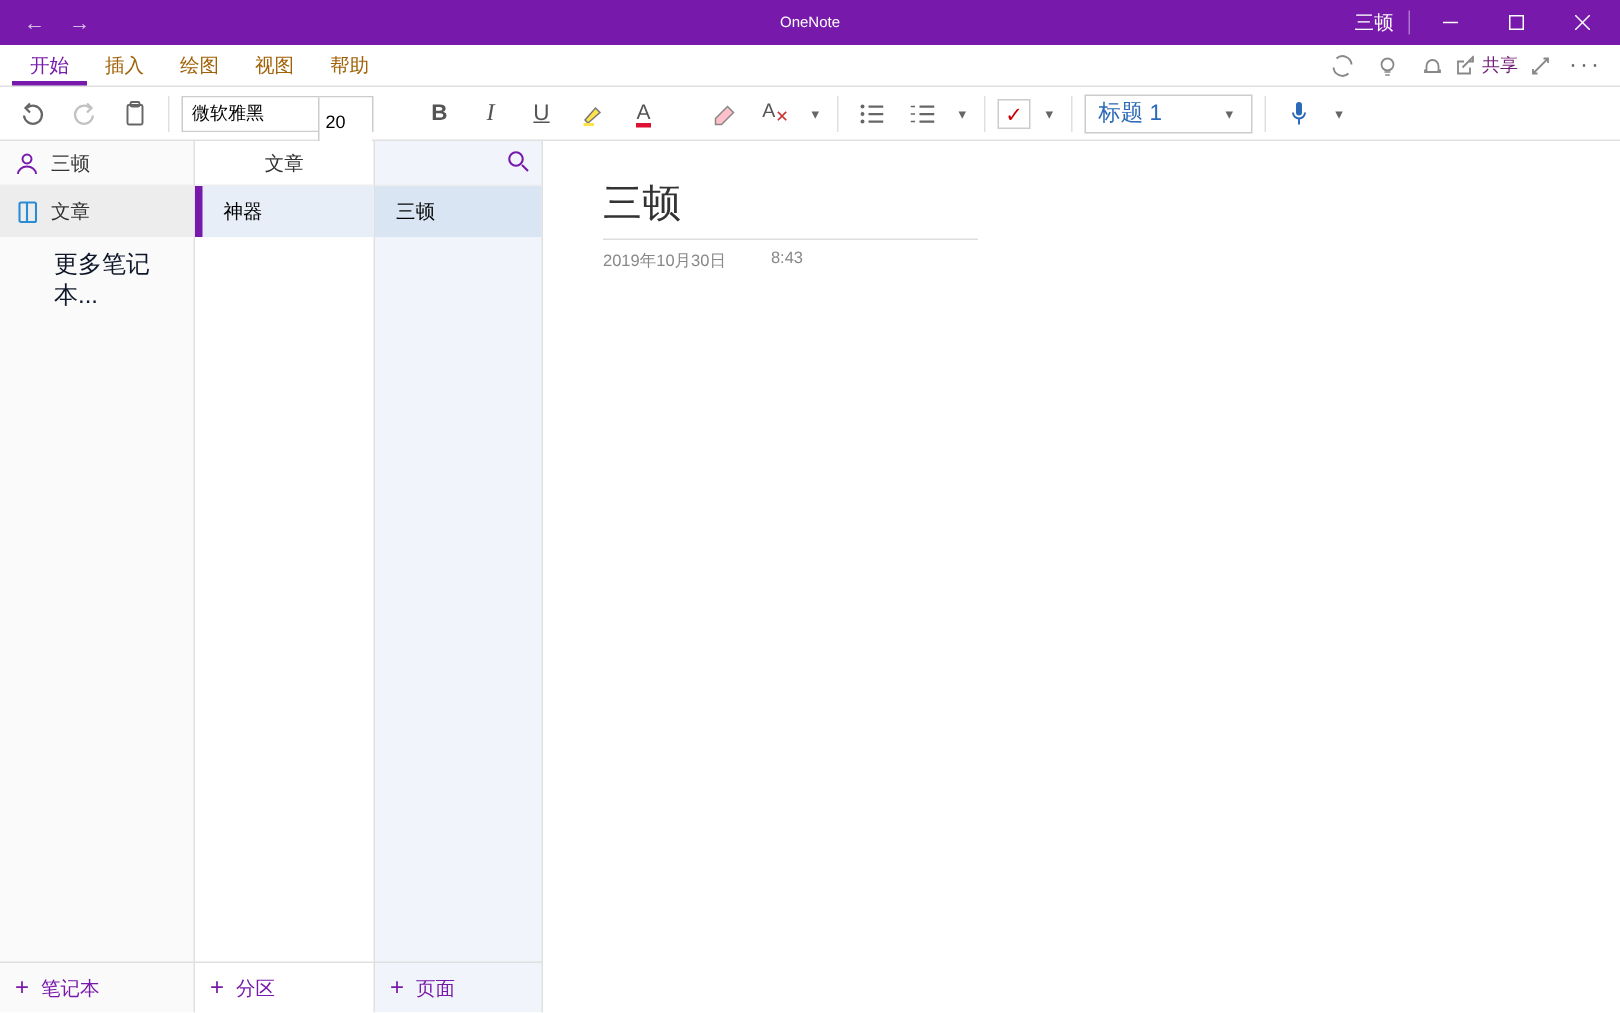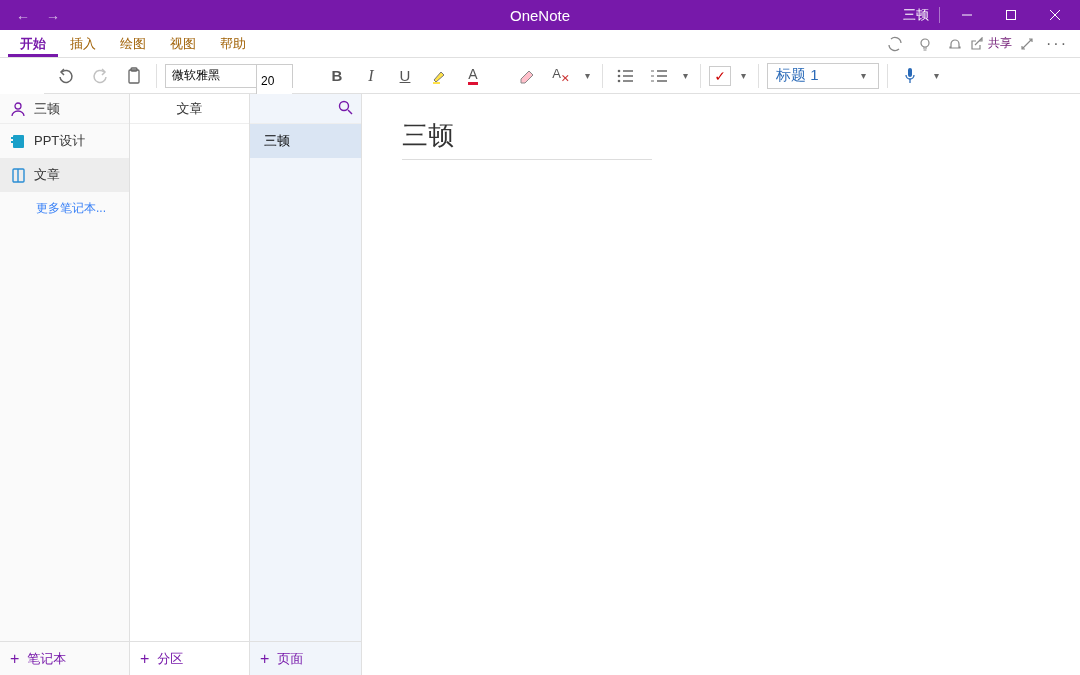--- a/index.html
+++ b/index.html
@@ -2,34 +2,34 @@
 <html><head>
 <meta charset="utf-8">
 <style>
 * { margin: 0; padding: 0; box-sizing: border-box; font-family: "Microsoft YaHei", "Segoe UI", sans-serif; }
 body { width: 1080px; height: 675px; overflow: hidden; background: #fff; display: flex; flex-direction: column; }
 
 
 .titlebar { height: 30px; background: #7719AA; color: #fff; display: flex; align-items: center; position: relative; }
 .titlebar .nav { display: flex; gap: 16px; padding-left: 16px; }
 .titlebar .nav span { opacity: .7; cursor: pointer; font-size: 14px; }
-.titlebar .title { position: absolute; left: 50%; transform: translateX(-50%); font-size: 15px; }
+.titlebar .title { position: absolute; left: 50%; transform: translateX(-50%); font-size: 10px; }
 .titlebar .right { margin-left: auto; display: flex; align-items: center; gap: 10px; padding-right: 8px; font-size: 13px; }
 .titlebar .divider { width: 1px; height: 16px; background: rgba(255,255,255,.4); }
 .titlebar .winbtn { width: 34px; height: 30px; display: flex; align-items: center; justify-content: center; cursor: pointer; }
 
 
 .menubar { height: 28px; background: #fff; border-bottom: 1px solid #e0e0e0; display: flex; align-items: center; padding: 0 8px; }
 .menubar .tab { padding: 4px 12px; font-size: 13px; color: #a16207; cursor: pointer; }
-.menubar .tab.active { color: #7719AA; font-weight: 700; border-bottom: 3px solid #7719AA; padding-bottom: 1px; }
+.menubar .tab.active { color: #7719AA; font-weight: 400; border-bottom: 3px solid #7719AA; padding-bottom: 1px; }
 .menubar .spacer { flex: 1; }
 .menubar .menuicon { width: 30px; height: 28px; display: flex; align-items: center; justify-content: center; cursor: pointer; color: #666; }
 
 
-.ribbon { height: 36px; background: #fff; border-bottom: 1px solid #e0e0e0; display: flex; align-items: center; padding: 0 8px; gap: 6px; margin-left: 44px; }
+.ribbon { height: 36px; background: #fff; border-bottom: 1px solid #e0e0e0; display: flex; align-items: center; padding: 0 8px; gap: 6px; }
 .ribbon .btn { width: 28px; height: 28px; display: flex; align-items: center; justify-content: center; cursor: pointer; color: #555; border-radius: 2px; }
 .ribbon .sep { width: 1px; height: 24px; background: #e0e0e0; margin: 0 2px; }
 .ribbon .fontbox { display: flex; border: 1px solid #ccc; height: 24px; }
 .ribbon .fontname { width: 90px; font-size: 12px; padding: 0 6px; border: none; outline: none; }
 .ribbon .fontsize { width: 36px; font-size: 12px; padding: 16px 4px; border: none; border-left: 1px solid #ccc; outline: none; text-align: left; }
 .ribbon .chk { width: 22px; height: 20px; border: 1px solid #ccc; display: flex; align-items: center; justify-content: center; }
 .ribbon .chk::after { content: "✓"; color: #c00; font-size: 14px; }
 .ribbon .stylebox { border: 1px solid #ccc; height: 26px; width: 112px; display: flex; align-items: center; padding: 0 8px; font-size: 15px; color: #2a6ab8; cursor: pointer; justify-content: space-between; text-align: center; }
 .ribbon .dd { font-size: 10px; color: #666; cursor: pointer; padding: 0 4px; }
 
@@ -42,21 +42,21 @@
 .editor { flex: 1; background: #fff; padding: 24px 40px; }
 
 .userrow { height: 30px; display: flex; align-items: center; gap: 8px; padding: 0 10px; font-size: 13px; color: #333; border-bottom: 1px solid #eee; }
 .userrow svg, .sectionhead svg { flex-shrink: 0; }
 .sectionhead { height: 30px; display: flex; align-items: center; justify-content: center; font-size: 13px; color: #333; border-bottom: 1px solid #eee; position: relative; }
 .sectionhead .search { position: absolute; right: 8px; color: #7719AA; cursor: pointer; }
 
 .navitem { height: 34px; display: flex; align-items: center; gap: 8px; padding: 0 10px; font-size: 13px; color: #333; cursor: pointer; }
 .navitem.active { background: #ededed; }
 .navitem .icon { width: 16px; height: 16px; display: flex; align-items: center; justify-content: center; }
-.morelink { padding: 8px 20px 8px 36px; font-size: 12px; color: #3b82f6; cursor: pointer; }
+.morelink { padding: 8px 20px 8px 36px; font-size: 16px; color: #0f172a; cursor: pointer; }
 
 .sectiontab { height: 34px; display: flex; align-items: center; padding: 0 14px; font-size: 13px; cursor: pointer; border-left: 5px solid transparent; }
 .sectiontab.selected { background: #e8eef8; border-left-color: #7719AA; }
 
 .pagetab { height: 34px; display: flex; align-items: center; padding: 0 14px; font-size: 13px; cursor: pointer; }
 .pagetab.selected { background: #dae5f3; }
 
 .colfoot { margin-top: auto; border-top: 1px solid #e0e0e0; height: 34px; display: flex; align-items: center; gap: 8px; padding: 0 10px; font-size: 13px; color: #7719AA; cursor: pointer; }
 .plus { font-size: 16px; font-weight: 300; }
 
@@ -223,30 +223,20 @@
 
 <div class="main">
 
   <div class="col col1">
     <div class="userrow">
       <svg width="16" height="16" viewBox="0 0 16 16">
           <circle cx="8" cy="5" r="3" fill="none" stroke="#7719AA" stroke-width="1.3"></circle>
           <path d="M2 15 a6 5 0 0 1 12 0" fill="none" stroke="#7719AA" stroke-width="1.3"></path>
         </svg>
       <span>三顿</span>
-    </div>
-    <div class="navitem">
-      <span class="icon">
-        <svg width="14" height="15" viewBox="0 0 14 15">
-            <rect x="2" y="1" width="11" height="13" rx="1" fill="#1aa0c9"></rect>
-            <rect x="0" y="3" width="3" height="2" fill="#1aa0c9"></rect>
-            <rect x="0" y="7" width="3" height="2" fill="#1aa0c9"></rect>
-          </svg>
-      </span>
-      <span>PPT设计</span>
     </div>
     <div class="navitem active">
       <span class="icon">
         <svg width="14" height="15" viewBox="0 0 14 15">
             <rect x="2" y="1" width="11" height="13" rx="1" fill="none" stroke="#2a8dd4" stroke-width="1.4"></rect>
             <line x1="7" y1="1" x2="7" y2="14" stroke="#2a8dd4" stroke-width="1.4"></line>
           </svg>
       </span>
       <span>文章</span>
     </div>
@@ -254,20 +244,23 @@
     <div class="colfoot">
       <span class="plus">+</span>
       <span>笔记本</span>
     </div>
   </div>
 
   <div class="col col2">
     <div class="sectionhead" style="justify-content:center;">
       <span>文章</span>
     </div>
+    <div class="sectiontab selected">
+      <span>神器</span>
+    </div>
     <div class="colfoot">
       <span class="plus">+</span>
       <span>分区</span>
     </div>
   </div>
 
   <div class="col col3">
     <div class="sectionhead" style="justify-content:flex-end;padding-right:10px;">
       <span class="search">
         <svg width="15" height="15" viewBox="0 0 15 15">
@@ -280,15 +273,19 @@
       <span>三顿</span>
     </div>
     <div class="colfoot">
       <span class="plus">+</span>
       <span>页面</span>
     </div>
   </div>
 
   <div class="editor">
     <div class="pagetitle">三顿</div>
+    <div class="meta">
+      <span>2019年10月30日</span>
+      <span>8:43</span>
+    </div>
   </div>
 
 </div>
 
 </body></html>

